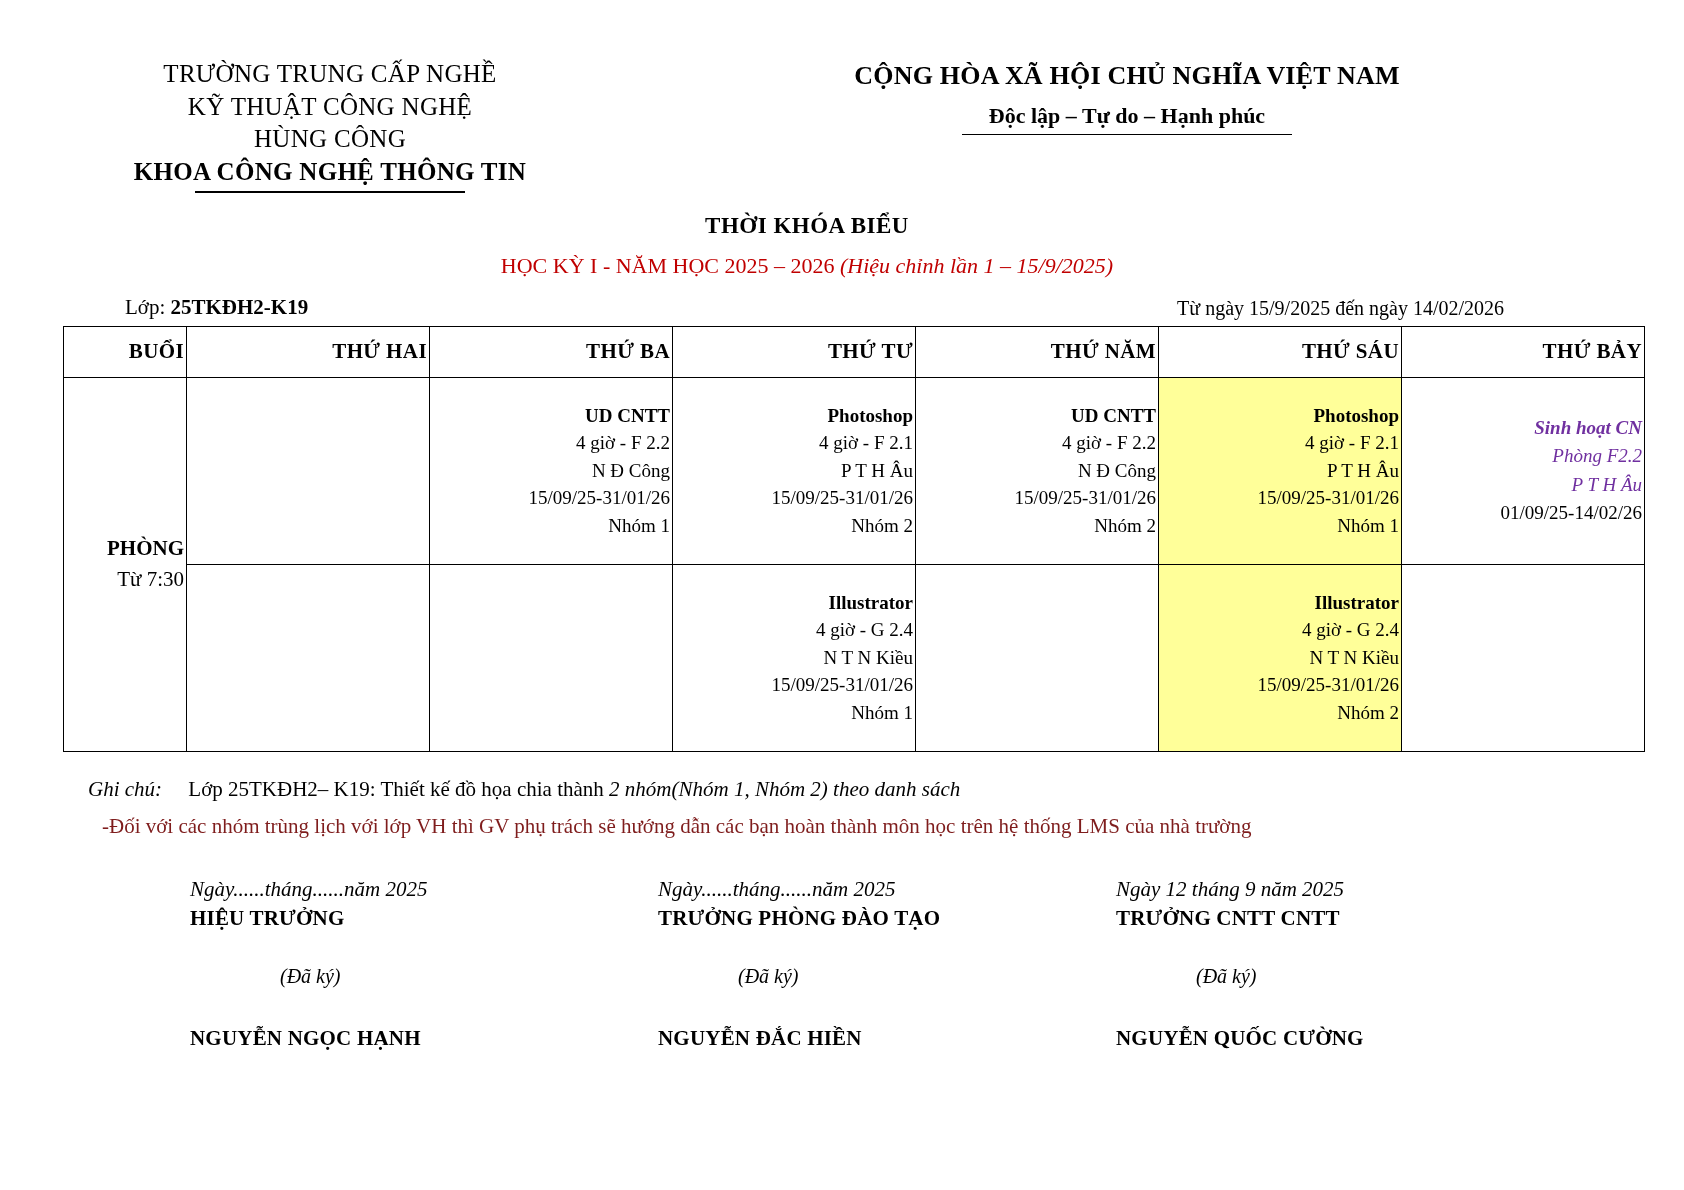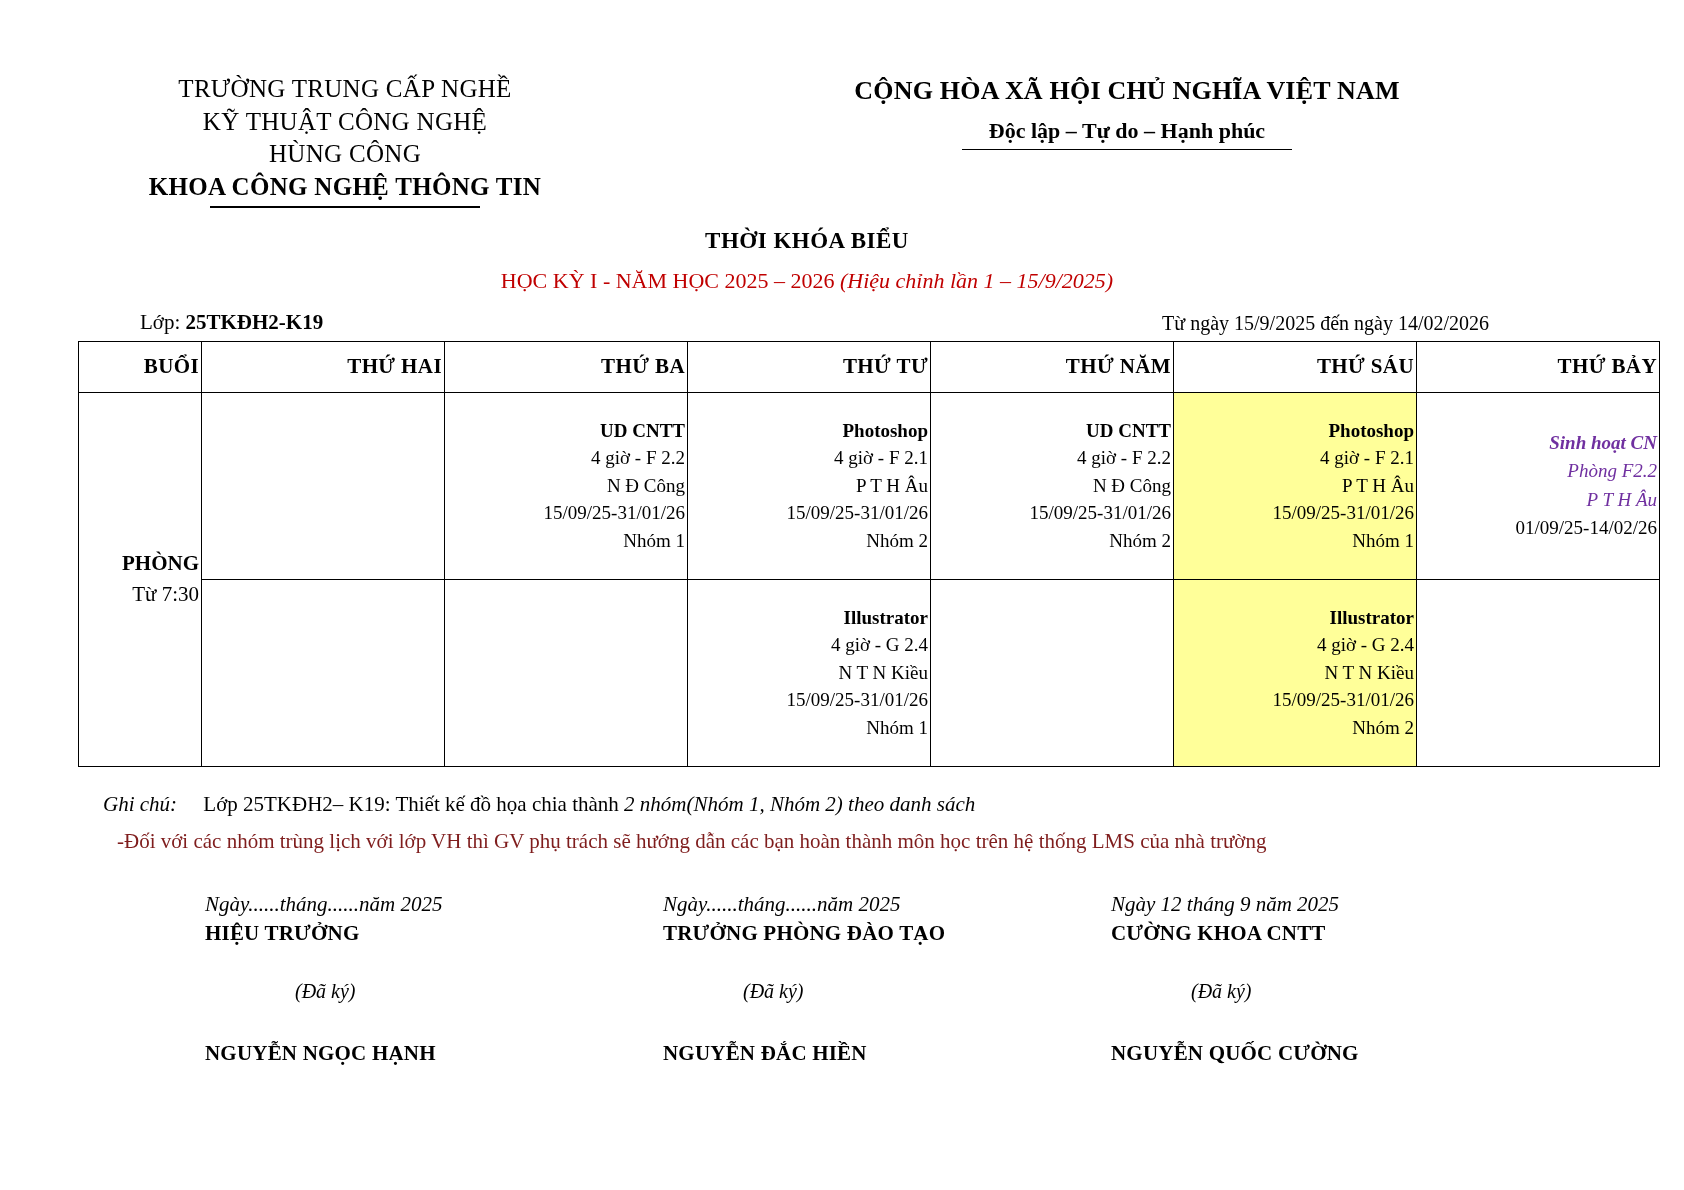--- a/index.html
+++ b/index.html
@@ -12,21 +12,21 @@
     height: 1190px;
     font-family: "Liberation Serif", serif;
     color: #000000;
     position: relative;
     overflow: hidden;
   }
   .page {
     position: relative;
     width: 1684px;
     height: 990px;
-    padding: 15px;
+    padding: 0;
     box-sizing: border-box;
   }
 
   
   .header {
     display: flex;
     flex-direction: row;
     padding-top: 58px;
   }
   .header-left {
@@ -374,19 +374,19 @@
       <div class="sig-name">NGUYỄN NGỌC HẠNH</div>
     </div>
     <div class="sig-col c2">
       <div class="sig-date">Ngày......tháng......năm 2025</div>
       <div class="sig-role">TRƯỞNG PHÒNG ĐÀO TẠO</div>
       <div class="sig-signed">(Đã ký)</div>
       <div class="sig-name">NGUYỄN ĐẮC HIỀN</div>
     </div>
     <div class="sig-col c3">
       <div class="sig-date">Ngày 12 tháng 9 năm 2025</div>
-      <div class="sig-role">CƯỜNG KHOA CNTT</div>
+      <div class="sig-role">TRƯỞNG CNTT CNTT</div>
       <div class="sig-signed">(Đã ký)</div>
       <div class="sig-name">NGUYỄN QUỐC CƯỜNG</div>
     </div>
   </div>
 
 </div>
 
 </body></html>

